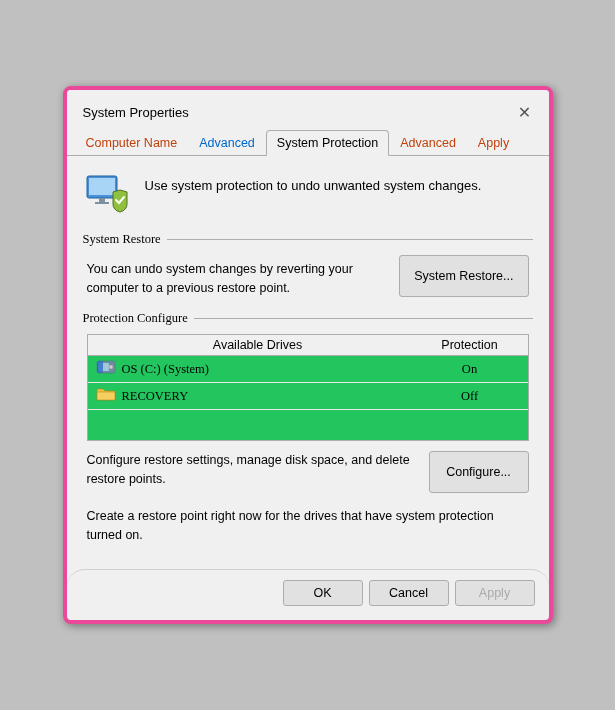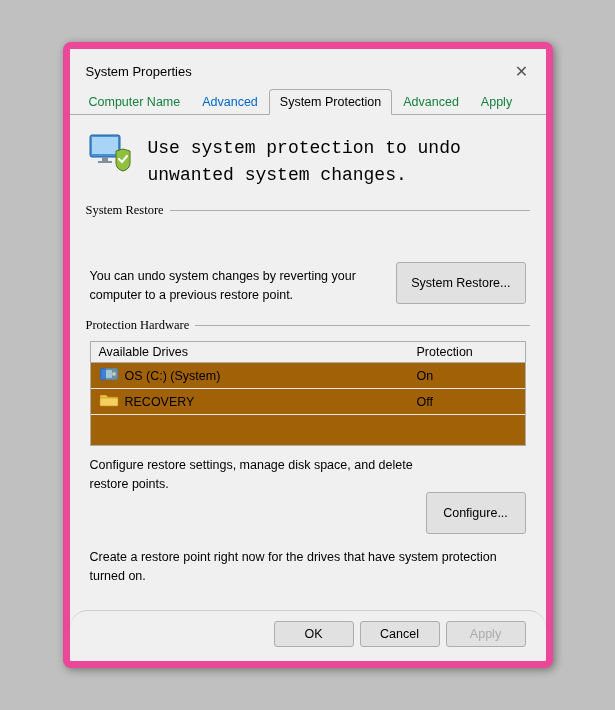--- a/index.html
+++ b/index.html
@@ -9,21 +9,21 @@
       align-items: center;
       justify-content: center;
       width: 615px;
       height: 710px;
       font-family: 'Segoe UI', Tahoma, sans-serif;
       font-size: 13px;
       color: #000;
     }
     .window {
       background: #f0f0f0;
-      border: 7px solid #ec4899;
+      border: 4px solid #ec4899;
       border-radius: 8px;
       width: 490px;
       box-shadow: 2px 2px 8px rgba(0,0,0,0.4);
       overflow: hidden;
     }
     .title-bar {
       background: #f0f0f0;
       display: flex;
       align-items: center;
       justify-content: space-between;
@@ -52,21 +52,21 @@
     .tabs {
       display: flex;
       padding: 0 8px;
       border-bottom: 1px solid #adadad;
       background: #f0f0f0;
     }
     .tab {
       padding: 5px 10px;
       cursor: pointer;
       font-size: 12.5px;
-      color: #15803d;
+      color: #c2410c;
       border: 1px solid transparent;
       border-bottom: none;
       margin-bottom: -1px;
       background: transparent;
       border-radius: 4px 4px 0 0;
     }
     .tab.active {
       background: #f0f0f0;
       border: 1px solid #adadad;
       border-bottom: 1px solid #f0f0f0;
@@ -85,24 +85,23 @@
       align-items: flex-start;
       margin-bottom: 14px;
     }
     .header-icon {
       width: 48px;
       height: 48px;
       margin-right: 14px;
       flex-shrink: 0;
     }
     .header-text {
-      font-size: 18px;
+      font-size: 13px;
       line-height: 1.5;
       padding-top: 6px;
-      font-family: Liberation Mono, monospace;
     }
 
     .section {
       margin-bottom: 14px;
     }
     .section-legend {
       display: flex;
       align-items: center;
       gap: 6px;
       margin-bottom: 8px;
@@ -143,50 +142,51 @@
       font-size: 12.5px;
       cursor: pointer;
       border-radius: 3px;
       min-width: 100px;
       text-align: center;
       white-space: nowrap;
       height: 26px;
       display: flex;
       align-items: center;
       justify-content: center;
-      margin-top: 36px;
     }
     .btn.highlighted {
       border: 2px solid #cc0000;
     }
 
     .table-container {
       border: 1px solid #adadad;
-      background: #a16207;
+      background: #22c55e;
       margin-bottom: 10px;
+      text-align: center;
     }
     .table-header {
       display: flex;
       border-bottom: 1px solid #adadad;
       padding: 3px 8px;
       background: #f0f0f0;
     }
     .table-header-cell {
       font-size: 12.5px;
       font-weight: 400;
     }
     .table-header-cell:first-child { flex: 1; }
     .table-header-cell:last-child { width: 100px; }
 
     .table-row {
       display: flex;
       align-items: center;
       padding: 3px 8px;
       border-bottom: 1px solid #e8e8e8;
       cursor: pointer;
+      font-family: Liberation Serif, serif;
     }
 
     .table-cell {
       font-size: 12.5px;
     }
     .table-cell:first-child {
       flex: 1;
       display: flex;
       align-items: center;
       gap: 6px;
@@ -217,21 +217,21 @@
       font-size: 12.5px;
       line-height: 1.5;
       flex: 1;
     }
 
     .footer {
       display: flex;
       justify-content: flex-end;
       align-items: center;
       gap: 6px;
-      padding: 10px 20px 14px 14px;
+      padding: 10px 14px 14px 14px;
       border-top: 1px solid #d0d0d0;
       background: #f0f0f0;
       border-radius: 18px;
     }
     .footer-btn {
       min-width: 80px;
       height: 26px;
       background: #e1e1e1;
       border: 1px solid #adadad;
       font-size: 12.5px;
@@ -290,21 +290,21 @@
         <div class="restore-row">
           <div class="restore-text">You can undo system changes by reverting
 your computer to a previous restore point.</div>
           <button class="btn">System Restore...</button>
         </div>
       </div>
     </div>
 
     <div class="section">
       <div class="section-legend">
-        <span class="section-label">Protection Hardware</span>
+        <span class="section-label">Protection Configure</span>
         <div class="section-line"></div>
       </div>
       <div class="section-body">
 
         <div class="table-container">
           <div class="table-header">
             <div class="table-header-cell">Available Drives</div>
             <div class="table-header-cell">Protection</div>
           </div>
 

